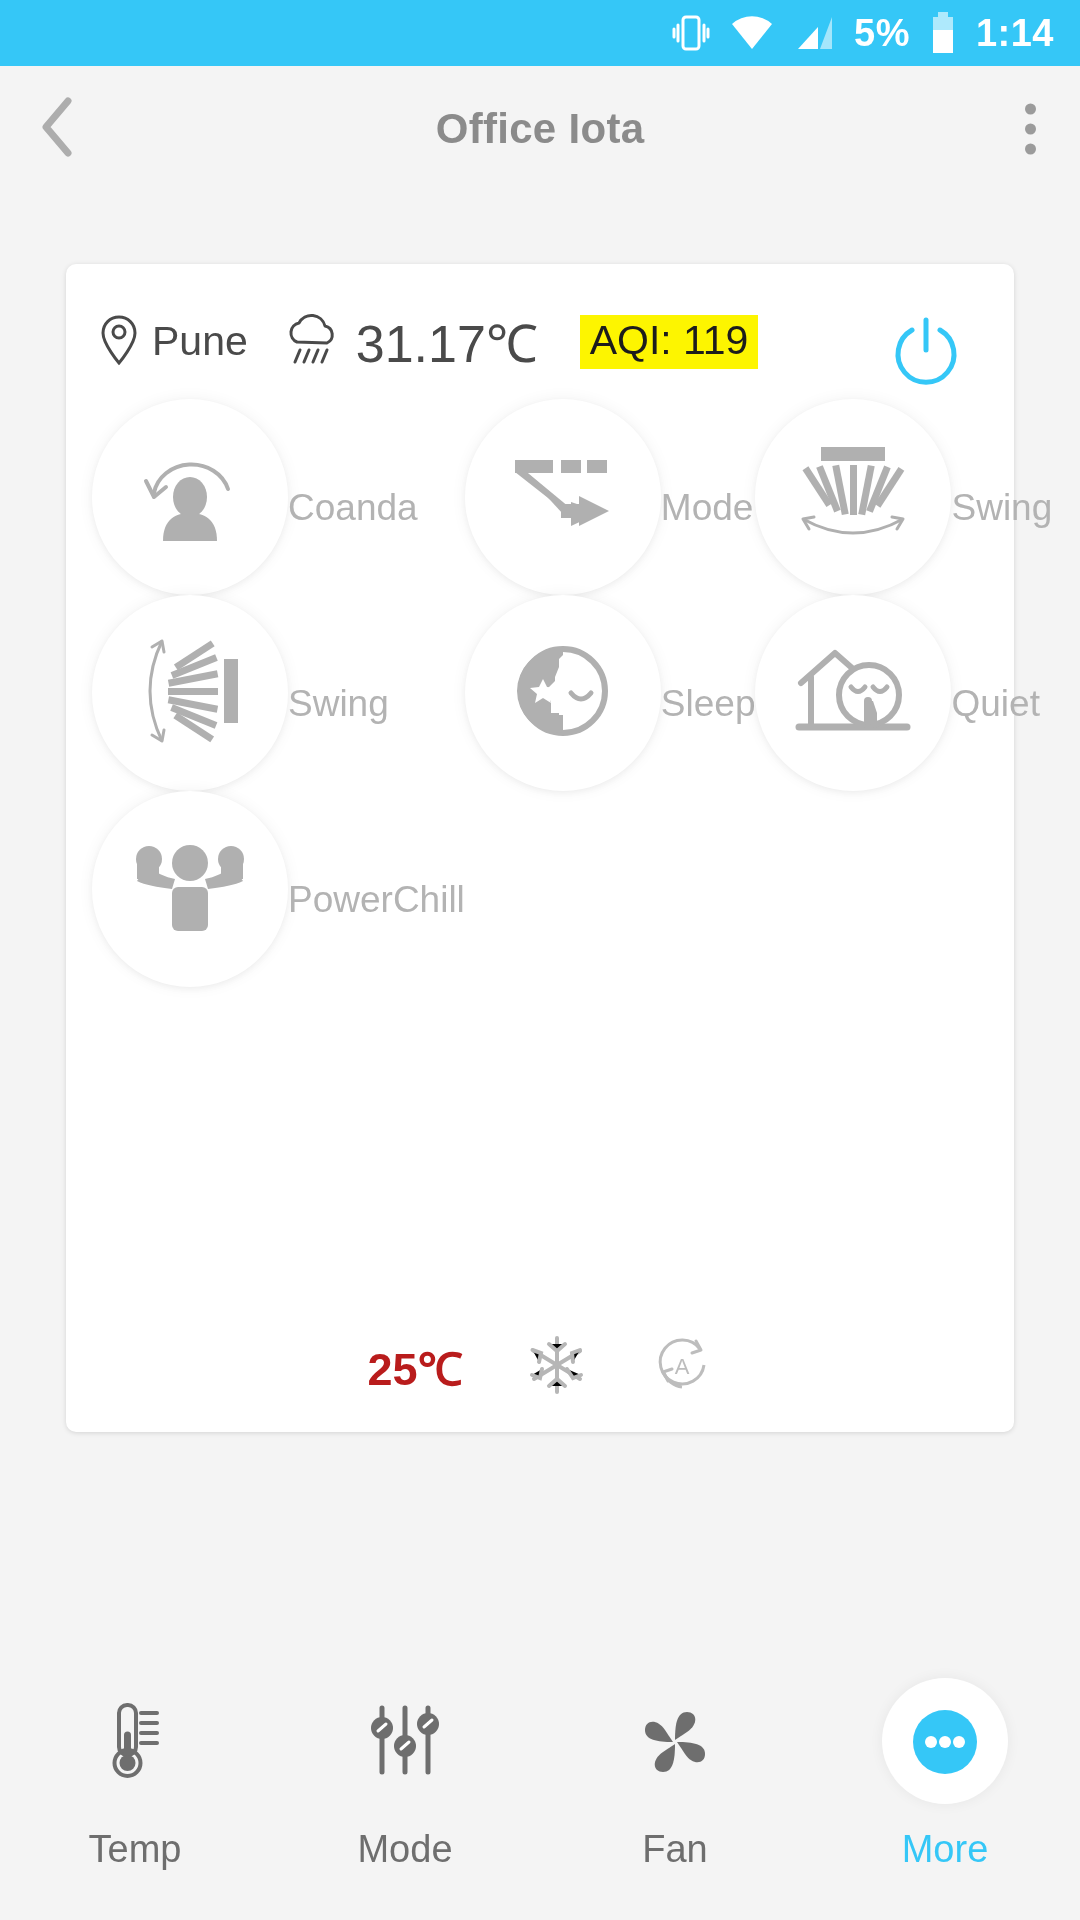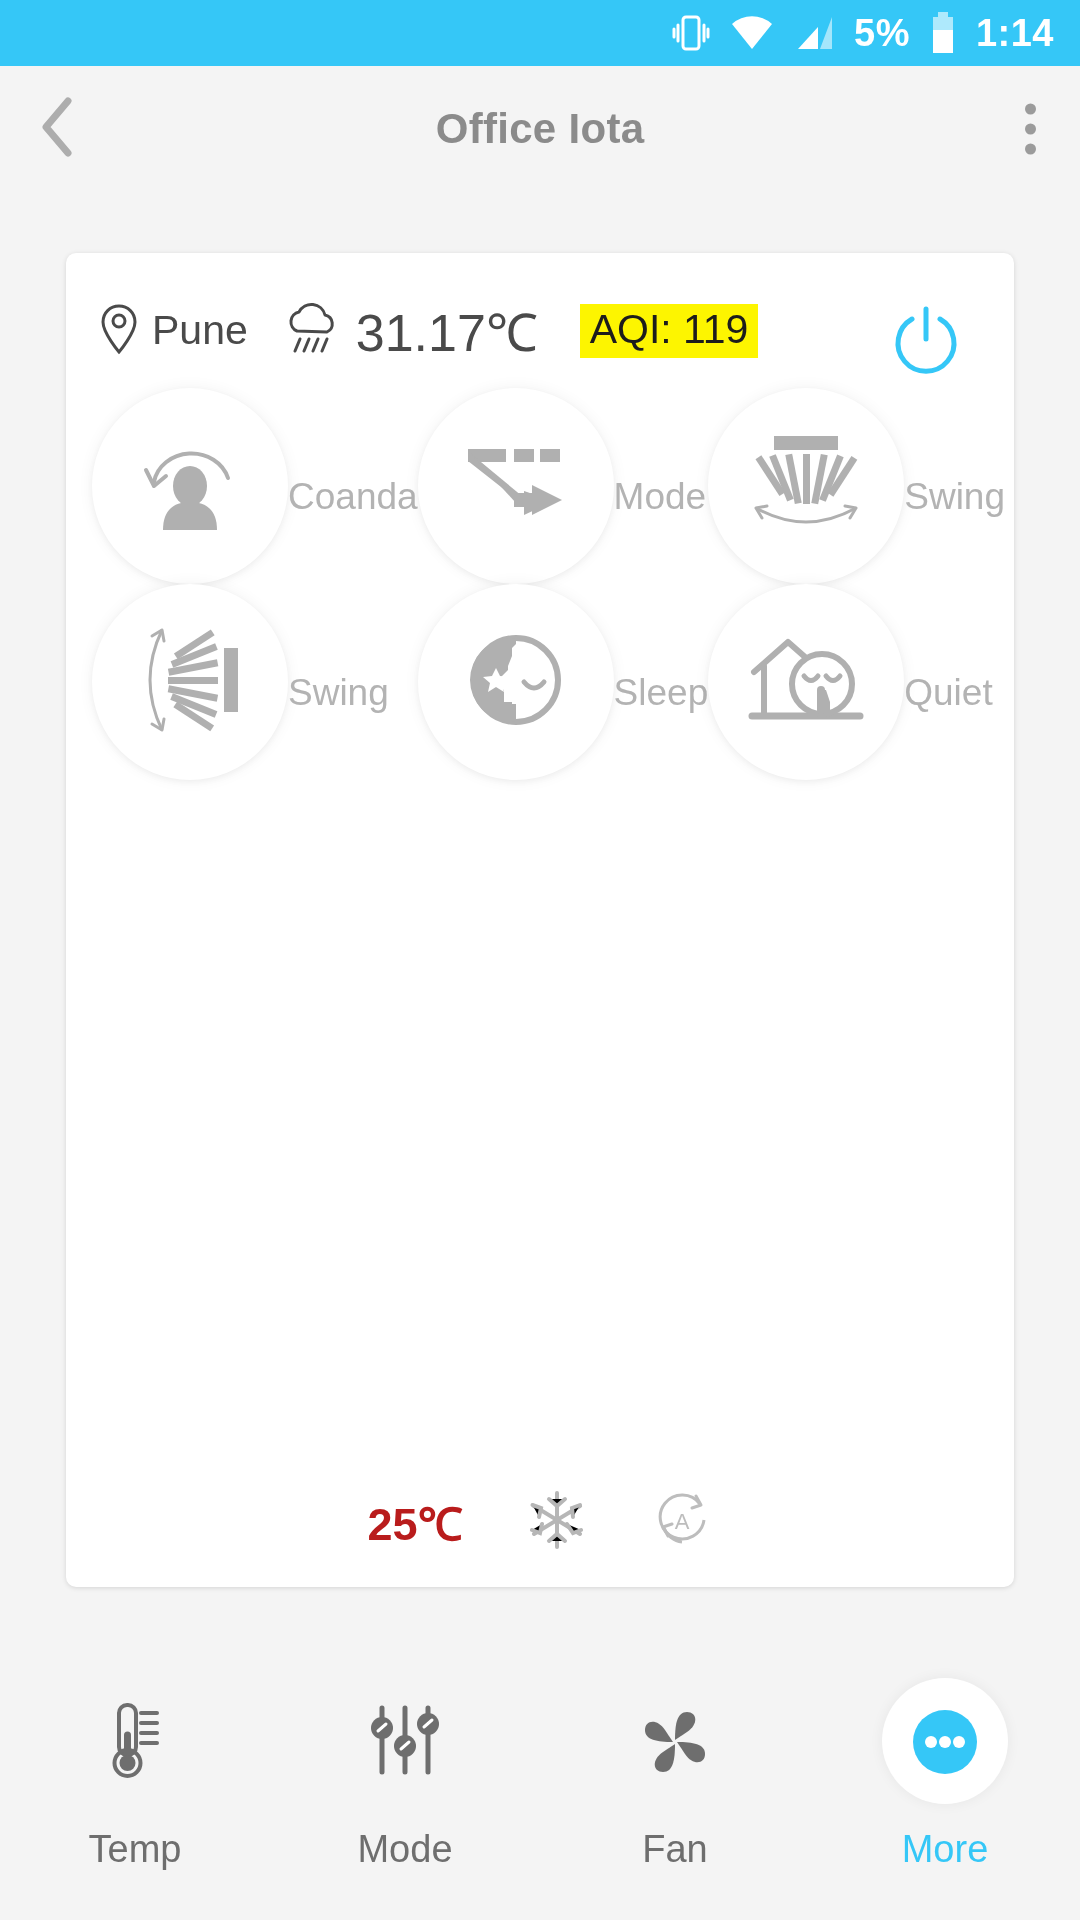--- a/index.html
+++ b/index.html
@@ -30,22 +30,22 @@
     font-size:42px; color:#8b8b8b; font-weight:bold; letter-spacing:.3px;
   }
   .overflow-btn{
     position:absolute; right:44px; top:50%; transform:translateY(-50%);
     display:flex; flex-direction:column; gap:9px; align-items:center;
   }
   .overflow-btn i{ width:11px; height:11px; border-radius:50%; background:#9b9b9b; display:block; }
 
   
   .card{
-    position:absolute; left:66px; top:253px;
-    width:948px; height:1334px;
+    position:absolute; left:66px; top:264px;
+    width:948px; height:1168px;
     background:#ffffff; border-radius:10px;
     box-shadow:0 1px 5px rgba(0,0,0,.13);
   }
 
   .card-head{
     display:flex; align-items:center;
     padding:42px 0 0 34px; gap:0;
   }
   .loc-pin{ margin-right:14px; }
   .loc-name{ font-size:41px; color:#4a4a4a; margin-right:34px; }
@@ -281,20 +281,37 @@
             <path d="M56 44 Q63 53 70 44" fill="none" stroke="#b0b0b0" stroke-width="5" stroke-linecap="round"></path>
             <path d="M78 44 Q85 53 92 44" fill="none" stroke="#b0b0b0" stroke-width="5" stroke-linecap="round"></path>
             <path d="M70 58 L70 82 L82 82 L82 70 L78 58 Z" fill="#b0b0b0"></path>
             <rect x="69" y="54" width="8" height="28" rx="4" fill="#b0b0b0"></rect>
           </svg>
         </span>
       </div>
       <div class="cell-label">Quiet</div>
     </div>
 
+    <div class="cell">
+      <div class="cell-circle">
+        <span>
+          <svg width="110" height="92" viewBox="0 0 110 92">
+            <circle cx="55" cy="22" r="18" fill="#b0b0b0"></circle>
+            <rect x="37" y="46" width="36" height="44" rx="6" fill="#b0b0b0"></rect>
+            <path d="M37 48 C22 46 10 44 2 40 L12 26 C22 32 30 36 40 38 Z" fill="#b0b0b0"></path>
+            <path d="M73 48 C88 46 100 44 108 40 L98 26 C88 32 80 36 70 38 Z" fill="#b0b0b0"></path>
+            <circle cx="14" cy="18" r="13" fill="#b0b0b0"></circle>
+            <circle cx="96" cy="18" r="13" fill="#b0b0b0"></circle>
+            <rect x="2" y="16" width="22" height="22" fill="#b0b0b0"></rect>
+            <rect x="86" y="16" width="22" height="22" fill="#b0b0b0"></rect>
+          </svg>
+        </span>
+      </div>
+      <div class="cell-label">PowerChill</div>
+    </div>
   </div>
 
   <div class="card-foot">
     <span class="set-temp">25℃</span>
 
     <span>
       <svg width="62" height="62" viewBox="0 0 62 62">
         <g stroke="#b6b6b6" stroke-width="4" stroke-linecap="round">
           <path d="M31 4 L31 58"></path>
           <path d="M8 17 L54 45"></path>

